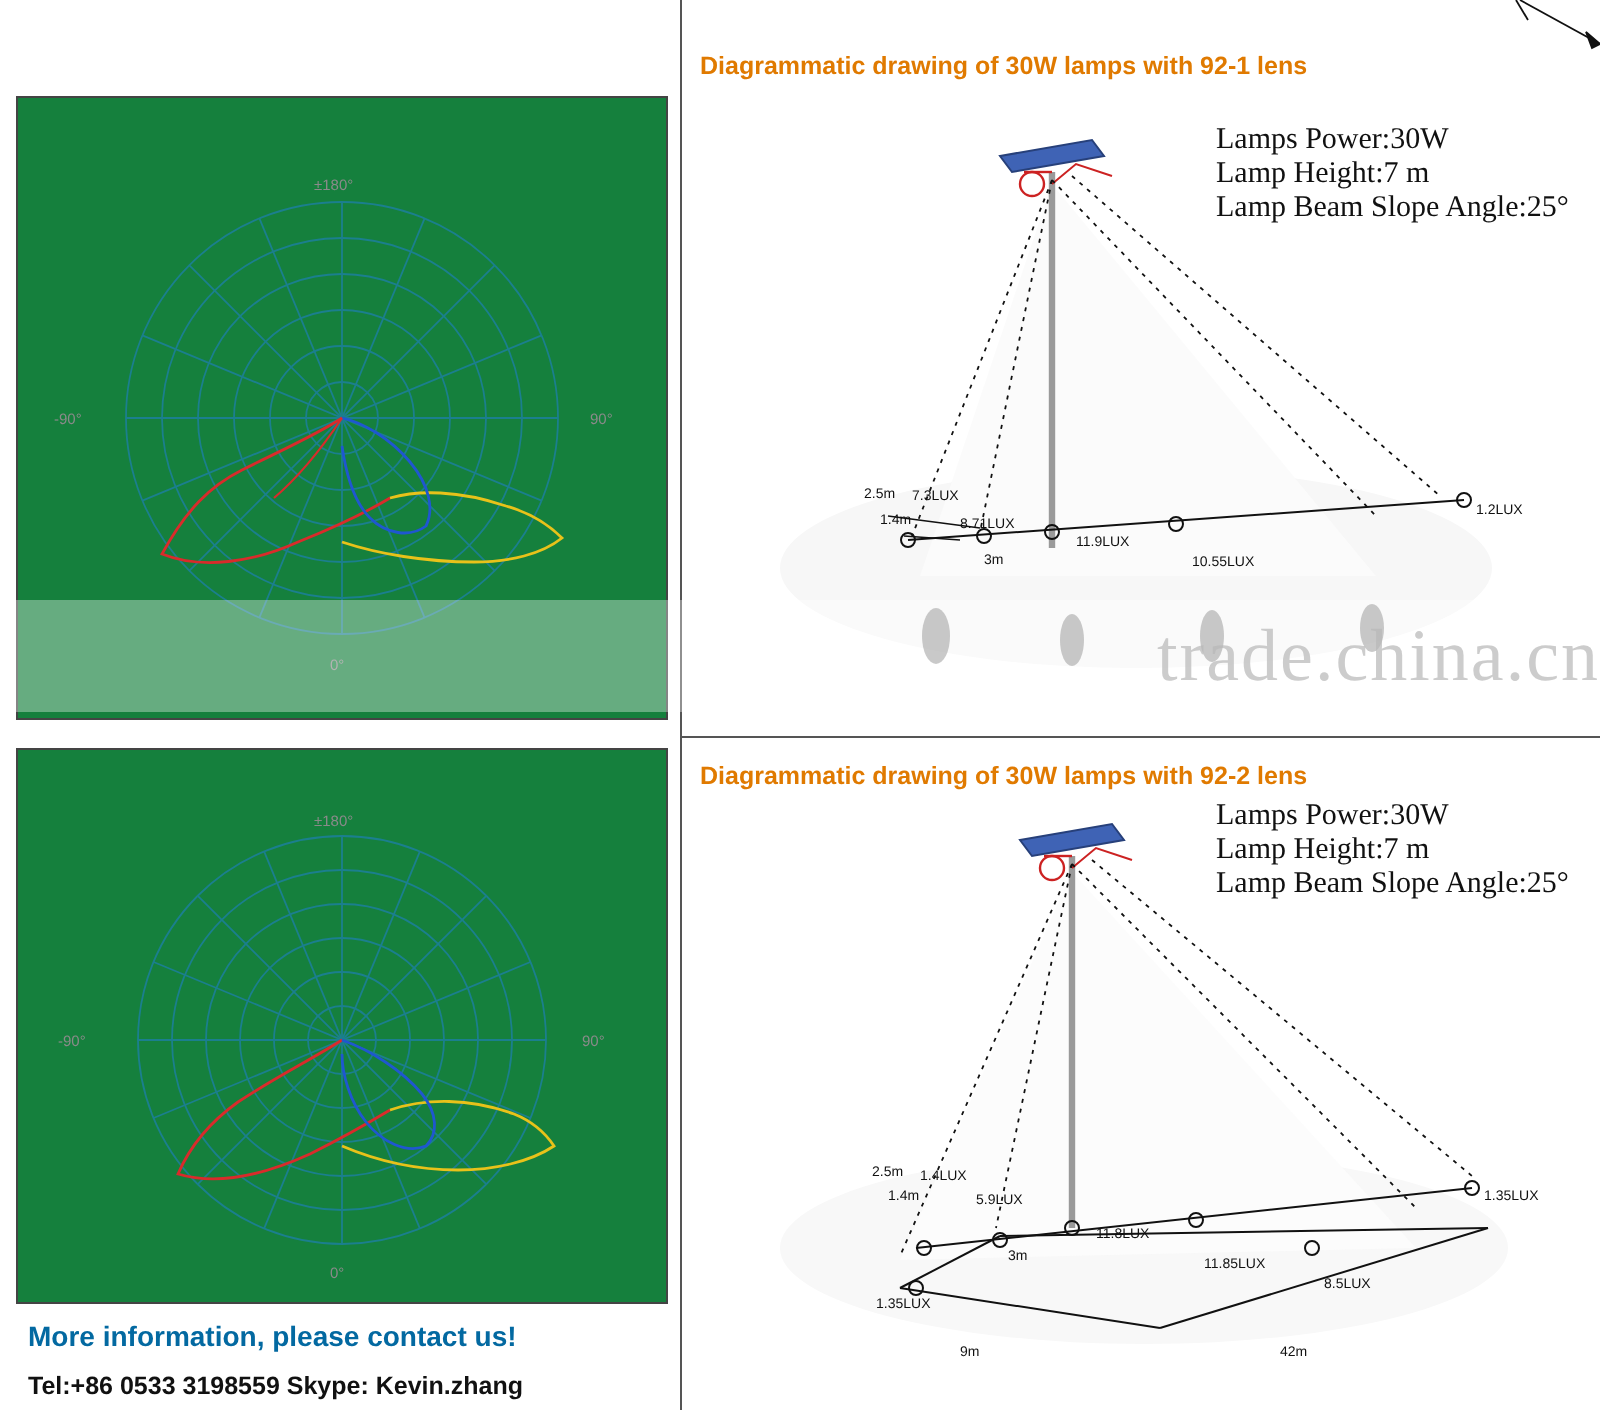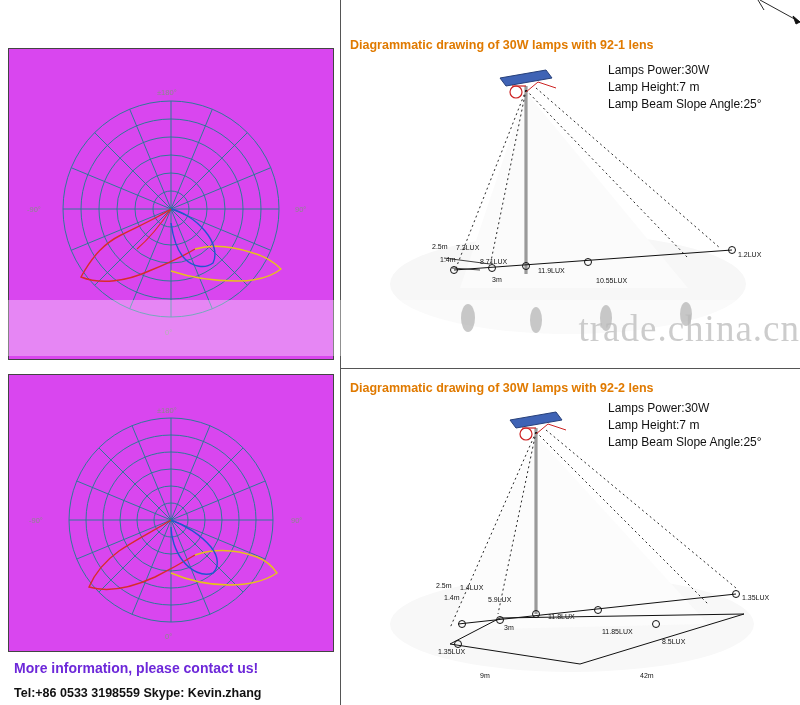--- a/index.html
+++ b/index.html
@@ -21,52 +21,52 @@
     display:flex;align-items:center;
     background:#fff;
   }
   .title-bar span{
     color:#e07a00;font-weight:bold;font-size:13px;padding-left:8px;
     letter-spacing:0px;
   }
 
   .curve-box{
     position:absolute;left:8px;width:324px;
-    border:1px solid #444;background:#d946ef;
+    border:1px solid #444;background:#15803d;
   }
   #curve-box-1{top:48px;height:310px;}
   #curve-box-2{top:374px;height:276px;}
 
   .curve-svg{display:block;width:100%;height:100%;}
 
   .contact-line1{
     position:absolute;left:14px;top:660px;
-    font-weight:bold;font-size:14px;color:#6d28d9;
+    font-weight:bold;font-size:14px;color:#0369a1;
   }
   .contact-line2{
     position:absolute;left:14px;top:686px;
     font-size:12.5px;color:#111;font-weight:bold;
   }
 
   
   .right-col{position:absolute;left:340px;top:0;width:460px;height:705px;}
 
   .vdiv{position:absolute;left:340px;top:0;width:1px;height:705px;background:#555;}
   .hdiv{position:absolute;left:340px;top:368px;width:460px;height:1px;background:#555;}
 
   .diagram-title{
     position:absolute;left:10px;
     color:#e07a00;font-weight:bold;font-size:12.5px;
   }
-  #dtitle1{top:38px;}
+  #dtitle1{top:26px;}
   #dtitle2{top:381px;}
 
   .spec-block{
     position:absolute;left:268px;
-    font-size:12px;color:#111;line-height:17px;
+    font-size:15px;color:#111;line-height:17px;font-family:Liberation Serif, serif;
   }
   #spec1{top:62px;}
   #spec2{top:400px;}
 
   .scene{position:absolute;left:0;width:460px;}
   #scene1{top:52px;height:305px;}
   #scene2{top:392px;height:300px;}
 
   .scene svg{display:block;width:100%;height:100%;}
 

